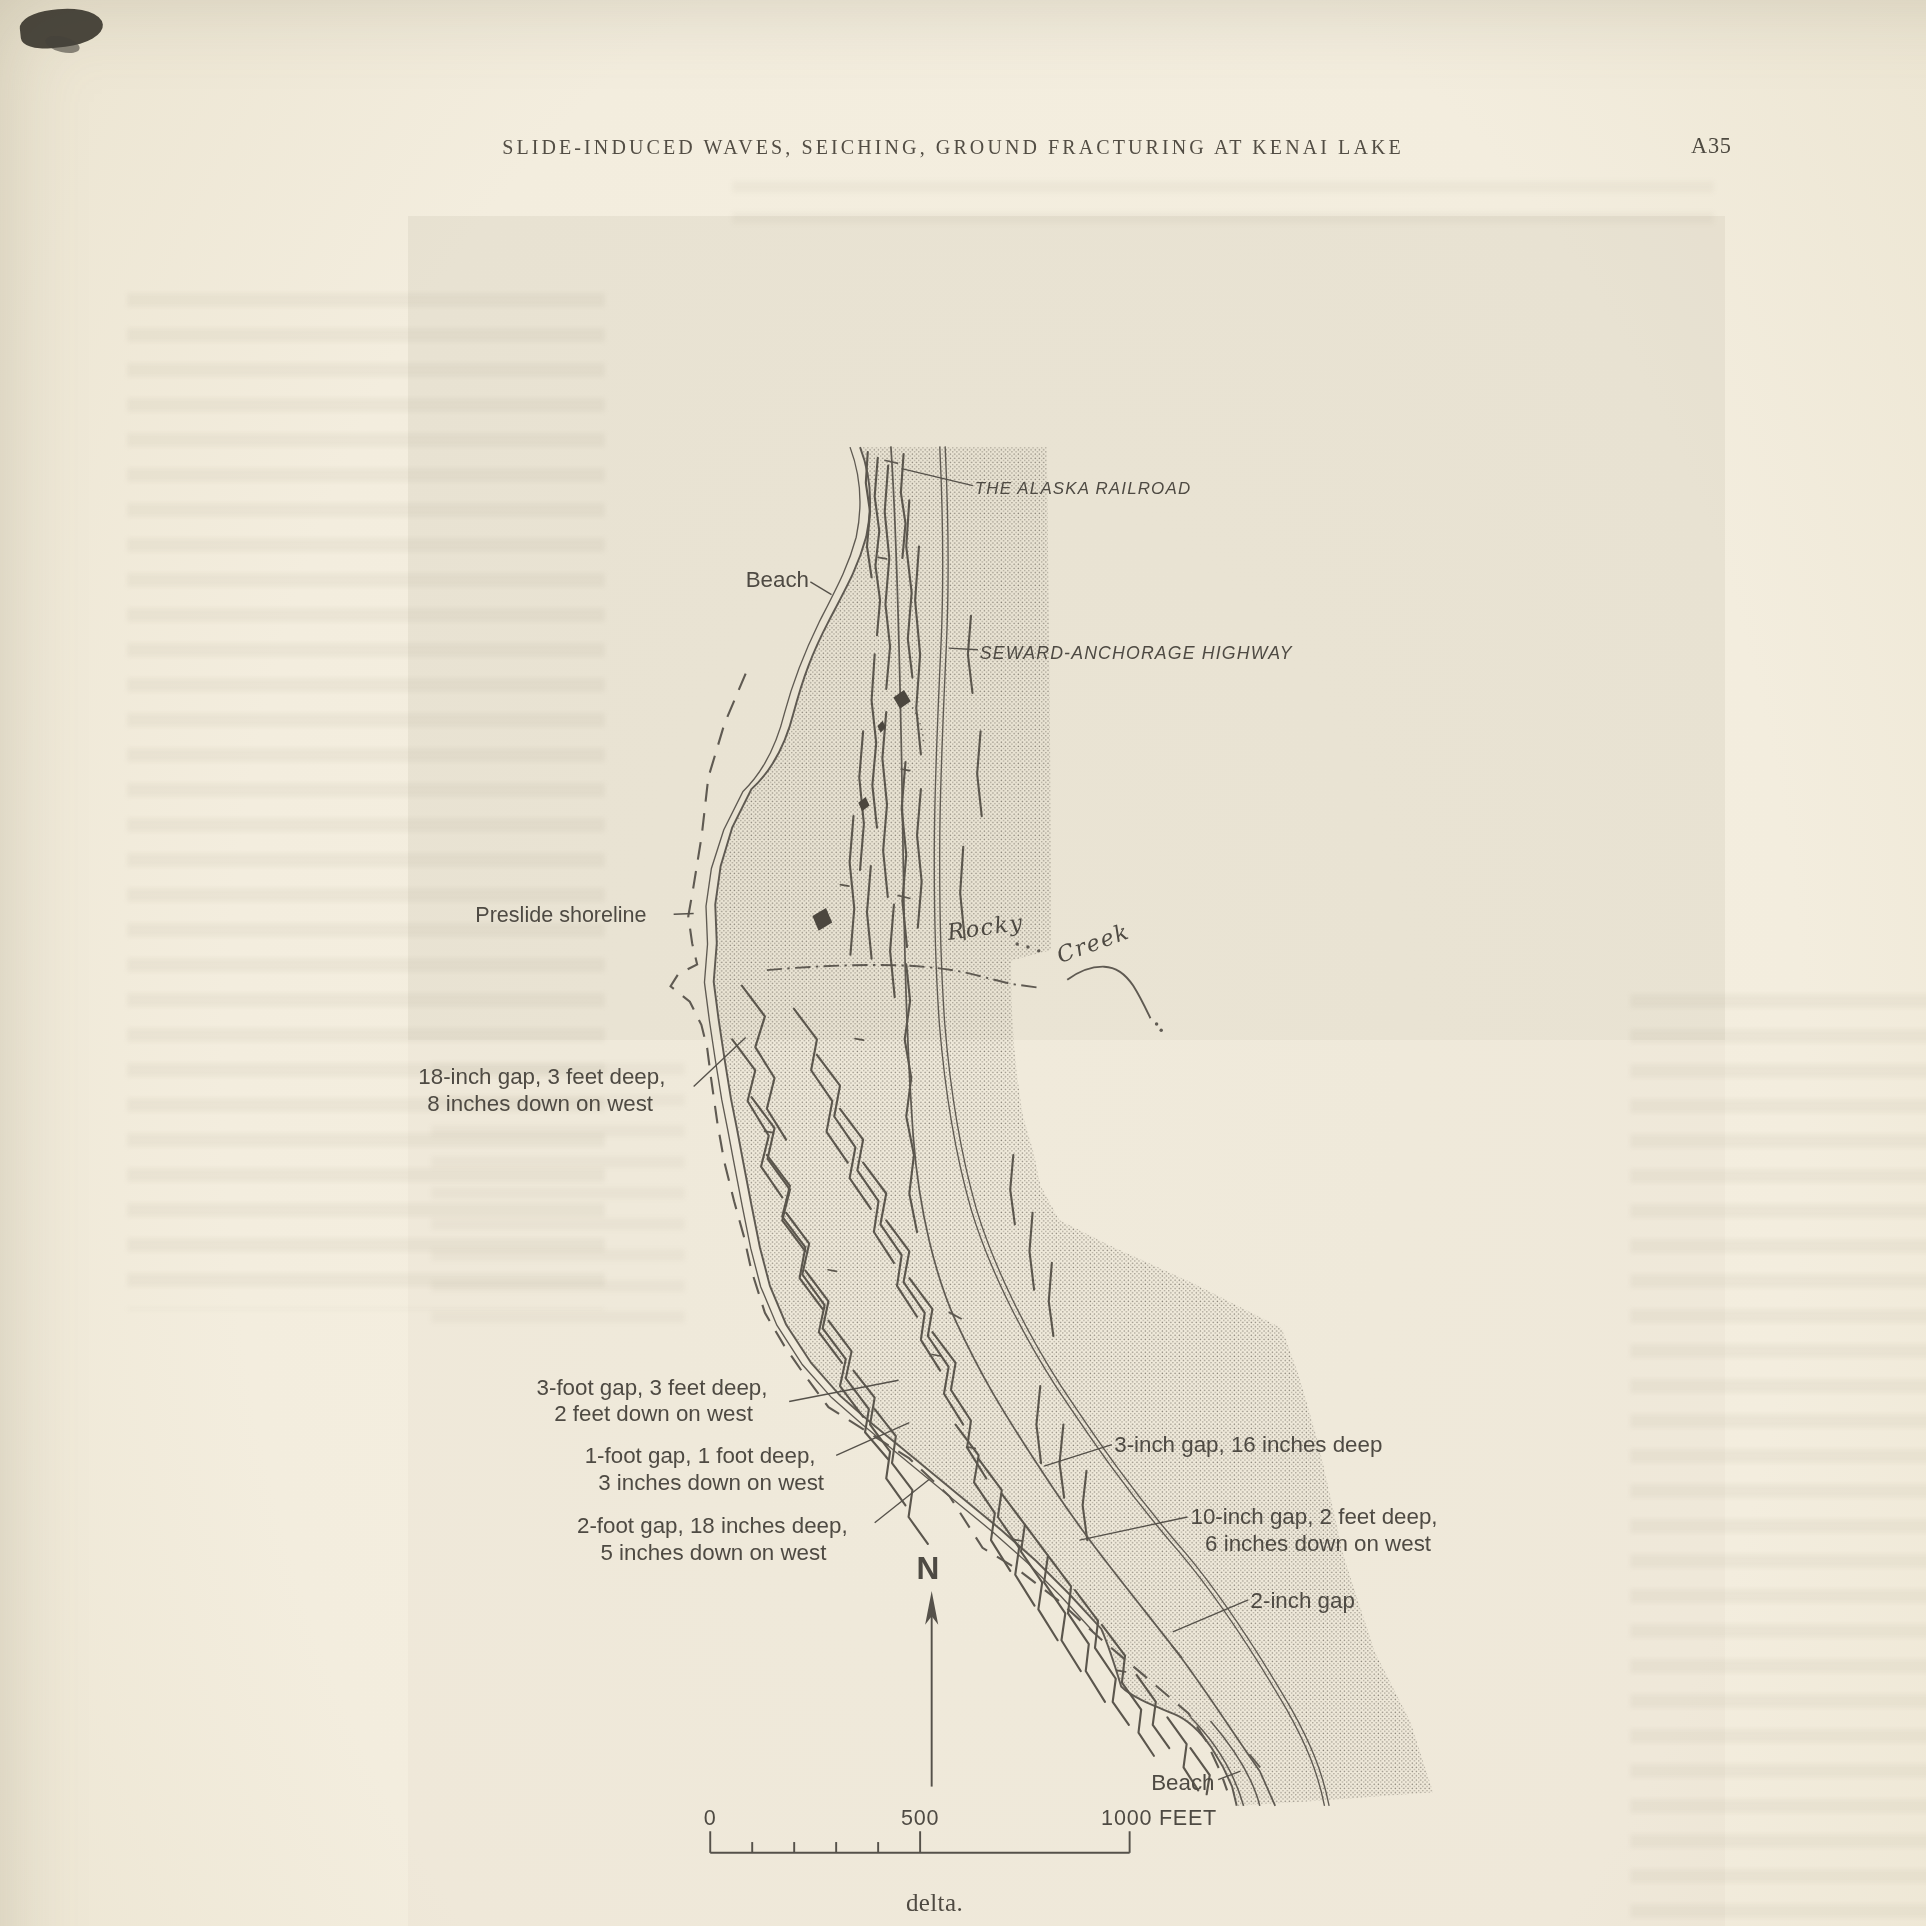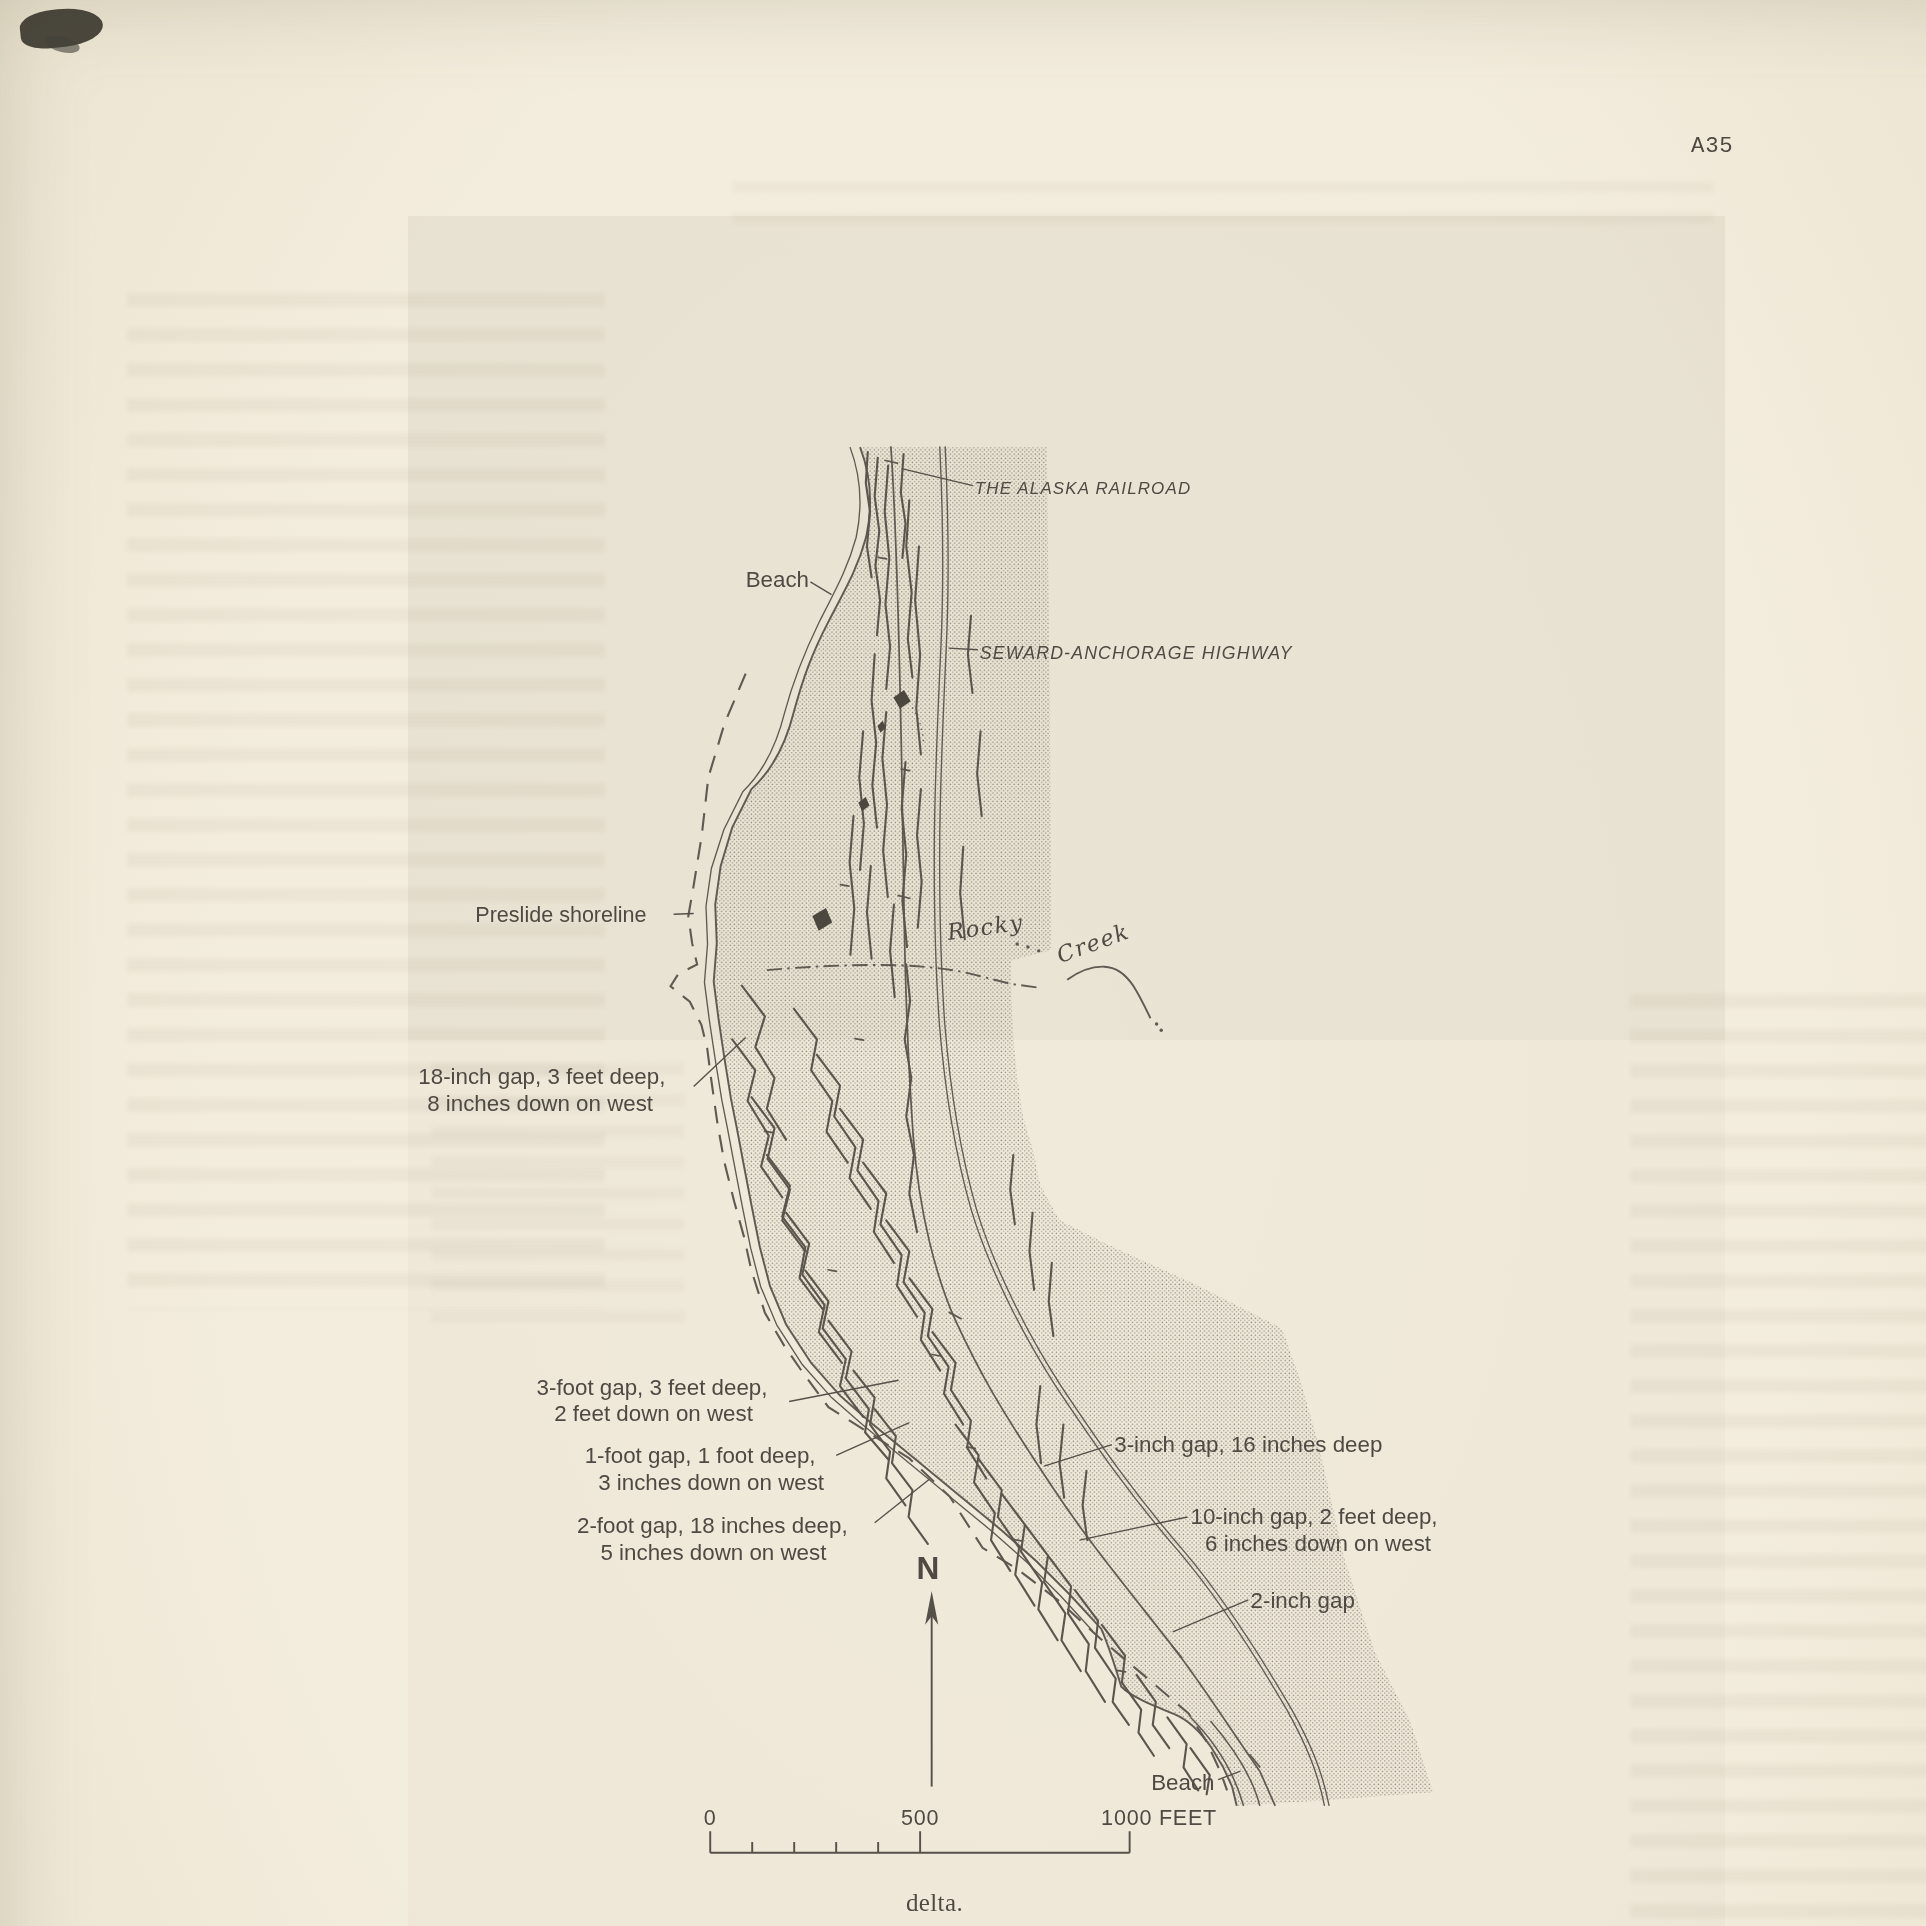--- a/index.html
+++ b/index.html
@@ -17,21 +17,21 @@
   
   .header-title{
     position:absolute;left:327px;top:136px;width:1252px;
     text-align:center;
     font-family:"Liberation Serif",serif;
     font-size:20px;letter-spacing:3.1px;color:#524d44;
     white-space:nowrap;
   }
   .page-number{
     position:absolute;left:1691px;top:133px;
-    font-family:Liberation Mono, monospace;
+    font-family:Liberation Serif, serif;
     font-size:22.3px;letter-spacing:0.8px;color:#4e4a41;
   }
   
   .tone{position:absolute;pointer-events:none;}
   .tone1{left:408px;top:216px;width:1317px;height:824px;background:rgba(168,162,144,.14);}
   .tone2{left:408px;top:1040px;width:1317px;height:1017px;background:rgba(190,182,160,.08);}
   .ghost{position:absolute;filter:blur(2.7px);opacity:.55;pointer-events:none;}
   .gh-lines{background:repeating-linear-gradient(180deg, rgba(150,140,118,.16) 0 14px, rgba(150,140,118,0) 14px 35px);}
   .gh-lines2{background:repeating-linear-gradient(180deg, rgba(150,140,118,.12) 0 11.6px, rgba(150,140,118,0) 11.6px 31px);}
   .corner-blob{
@@ -71,20 +71,21 @@
 
   <div class="tone tone1"></div>
   <div class="tone tone2"></div>
 
   <div class="ghost gh-lines" style="left:127px;top:293px;width:478px;height:1017px;"></div>
   <div class="ghost gh-lines2" style="left:431px;top:1063px;width:254px;height:277px;"></div>
   <div class="ghost gh-lines" style="left:1630px;top:994px;width:347px;height:1179px;"></div>
 
   <div class="ghost gh-lines2" style="left:732px;top:181px;width:982px;height:50px;"></div>
 
+  <div class="header-title">SLIDE-INDUCED WAVES, SEICHING, GROUND FRACTURING AT KENAI LAKE</div>
   <div class="page-number">A35</div>
 
   <svg class="map-svg" viewBox="950 1050 3000 4100">
     <defs>
       <pattern id="stipple" width="11" height="11" patternUnits="userSpaceOnUse">
         <circle cx="3" cy="3" r="1.9" fill="#6d675c" opacity=".8"></circle>
         <circle cx="8.5" cy="8.5" r="1.7" fill="#6d675c" opacity=".7"></circle>
       </pattern>
     </defs>
 

